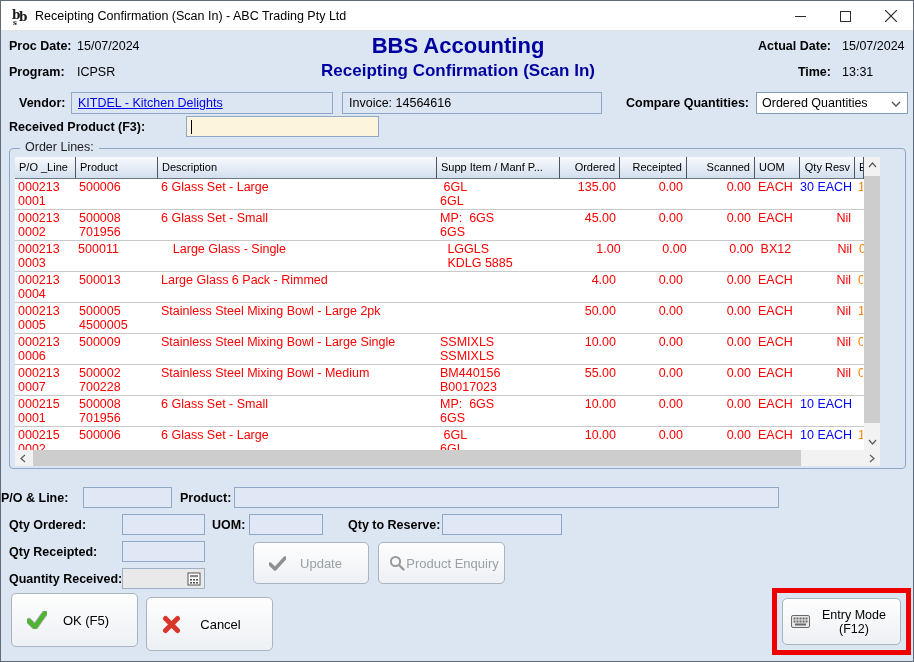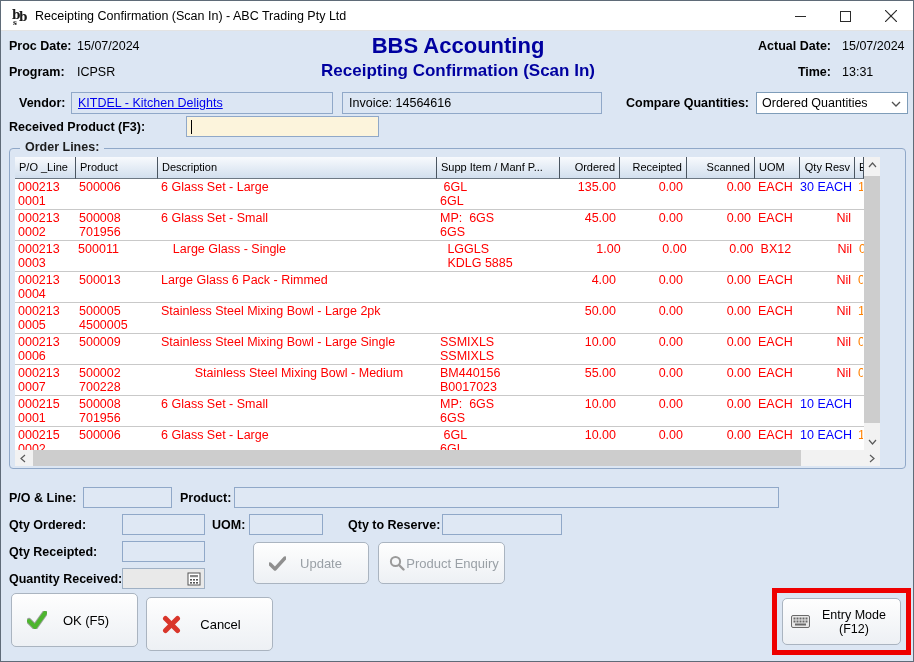--- a/index.html
+++ b/index.html
@@ -22,21 +22,21 @@
   .screen-title { position:absolute; left:200px; width:514px; top:60px; text-align:center; font-size:17px; font-weight:bold; color:#0000A0; }
   .box { position:absolute; border:1px solid #90a8c8; height:22px; font-size:12.5px; display:flex; align-items:center; padding-left:6px; }
   .link { color:#0000EE; text-decoration:underline; cursor:pointer; }
   .combo { position:absolute; border:1px solid #7f9db9; background:#fff; height:22px; font-size:12.5px; display:flex; align-items:center; padding-left:5px; cursor:default; }
   .combo svg { position:absolute; right:6px; top:8px; }
   .txtin { position:absolute; border:1px solid #90a8c8; background:#dfe8f4; height:21px; }
   .cream { background:#fcf4dc; }
   .caret { position:absolute; left:4px; top:3px; width:1px; height:14px; background:#000; }
   
   #orderlines { position:absolute; left:8px; top:147px; width:897px; height:321px; border:1px solid #90a8c8; border-radius:4px; }
-  #orderlines .legend { position:absolute; top:-9px; left:10px; background:#dce6f3; padding:0 5px; font-size:12.5px; color:#1d1d1d;font-weight:bold; }
+  #orderlines .legend { position:absolute; top:-9px; left:10px; background:#dce6f3; padding:0 5px; font-size:12.5px; color:#1d1d1d; }
   #thead { position:absolute; left:5px; top:8px; height:22px; display:flex; }
   .th { background:linear-gradient(#f8fafd,#d2dfee); border-right:1px solid #4a5560; border-bottom:1px solid #6d7884; font-size:11px; line-height:20px; padding:0 4px; overflow:hidden; white-space:pre; }
   .th.r { text-align:right; }
   #tbody { position:absolute; left:5px; top:30px; width:849px; height:271px; overflow:hidden; background:#8b5cf6; }
   .tr { display:flex; height:31px; border-bottom:1px solid #c9c9c9; background:#fff; color:#FF0000; }
   .td { font-size:12.5px; line-height:14px; padding-top:1px; overflow:hidden; white-space:pre; }
   .td.r { text-align:right; padding-right:4px; }
   .td.l { padding-left:3px; }
   .blue { color:#0000FF; }
   .orange { color:#FF8000; }
@@ -199,21 +199,21 @@
           <div class="td r" style="width: 60px;"><div>10.00</div><div></div></div>
           <div class="td r" style="width: 67px;"><div>0.00</div><div></div></div>
           <div class="td r" style="width: 68px;"><div>0.00</div><div></div></div>
           <div class="td l" style="width: 45px;"><div>EACH</div><div></div></div>
           <div class="td r" style="width: 55px;"><div>Nil</div><div></div></div>
           <div class="td l orange" style="width: 8px;"><div>0</div><div></div></div>
         </div>
         <div class="tr">
           <div class="td l" style="width: 61px;"><div>000213</div><div>0007</div></div>
           <div class="td l" style="width: 82px;"><div>500002</div><div>700228</div></div>
-          <div class="td l" style="width: 279px; text-align: center;"><div>Stainless Steel Mixing Bowl - Medium</div><div></div></div>
+          <div class="td l" style="width: 279px;"><div>Stainless Steel Mixing Bowl - Medium</div><div></div></div>
           <div class="td l" style="width: 123px;"><div>BM440156</div><div>B0017023</div></div>
           <div class="td r" style="width: 60px;"><div>55.00</div><div></div></div>
           <div class="td r" style="width: 67px;"><div>0.00</div><div></div></div>
           <div class="td r" style="width: 68px;"><div>0.00</div><div></div></div>
           <div class="td l" style="width: 45px;"><div>EACH</div><div></div></div>
           <div class="td r" style="width: 55px;"><div>Nil</div><div></div></div>
           <div class="td l orange" style="width: 8px;"><div>0</div><div></div></div>
         </div>
         <div class="tr">
           <div class="td l" style="width: 61px;"><div>000215</div><div>0001</div></div>
@@ -261,21 +261,21 @@
       </div>
       <div class="thumb"></div>
       <div class="arrow" style="right:0;">
         <svg width="6" height="9" viewBox="0 0 6 9">
             <polyline points="1,1 5,4.5 1,8" fill="none" stroke="#5a5a5a" stroke-width="1.2"></polyline>
           </svg>
       </div>
     </div>
   </div>
 
-  <span class="lbl" style="left:8px;top:490px;">P/O &amp; Line:</span>
+  <span class="lbl" style="left:0;top:490px;">P/O &amp; Line:</span>
   <div class="txtin" style="left:82px;top:486px;width:89px;"></div>
   <span class="lbl" style="left:179px;top:490px;">Product:</span>
   <div class="txtin" style="left:233px;top:486px;width:545px;"></div>
 
   <span class="lbl" style="left:8px;top:517px;">Qty Ordered:</span>
   <div class="txtin" style="left:121px;top:513px;width:83px;"></div>
   <span class="lbl" style="left:211px;top:517px;">UOM:</span>
   <div class="txtin" style="left:248px;top:513px;width:74px;"></div>
   <span class="lbl" style="left:347px;top:517px;">Qty to Reserve:</span>
   <div class="txtin" style="left:441px;top:513px;width:120px;"></div>

